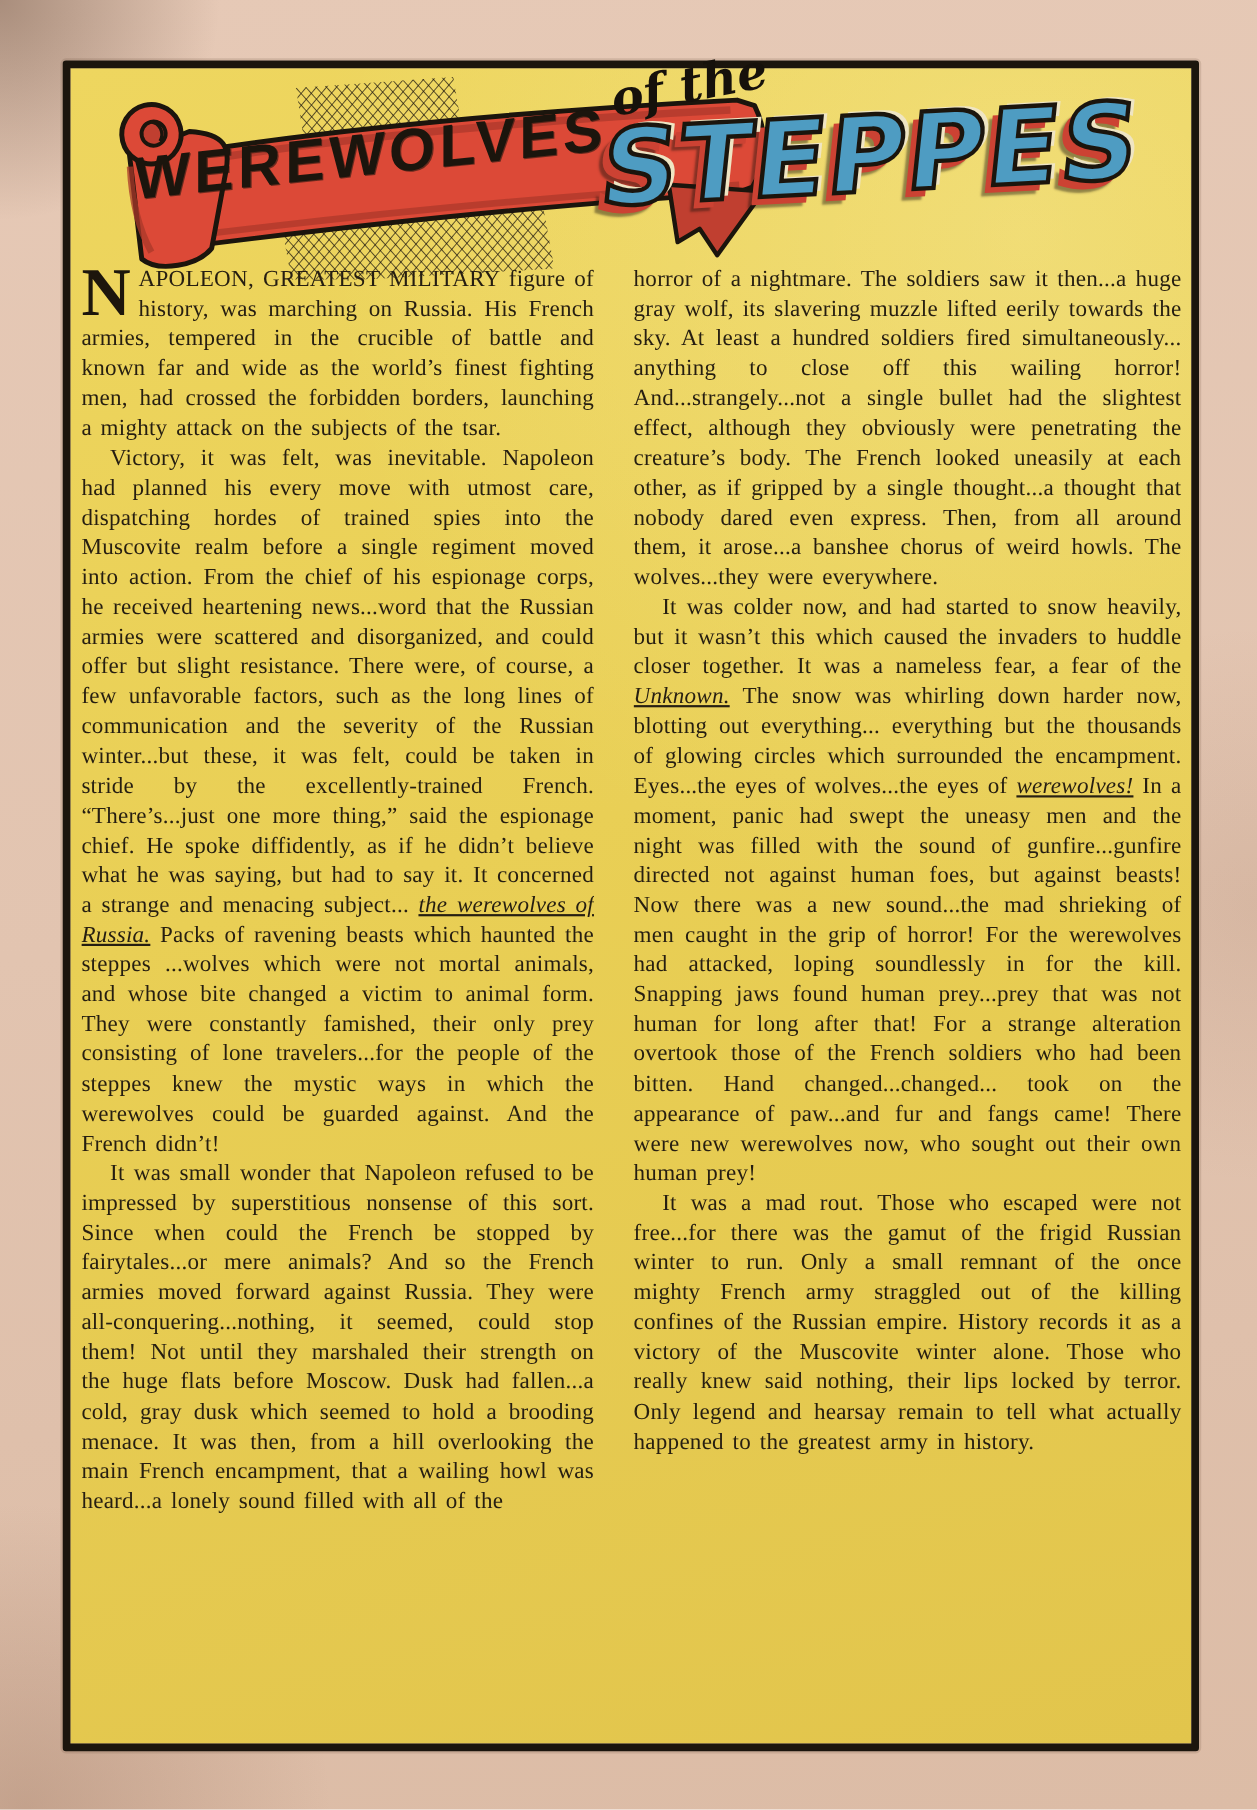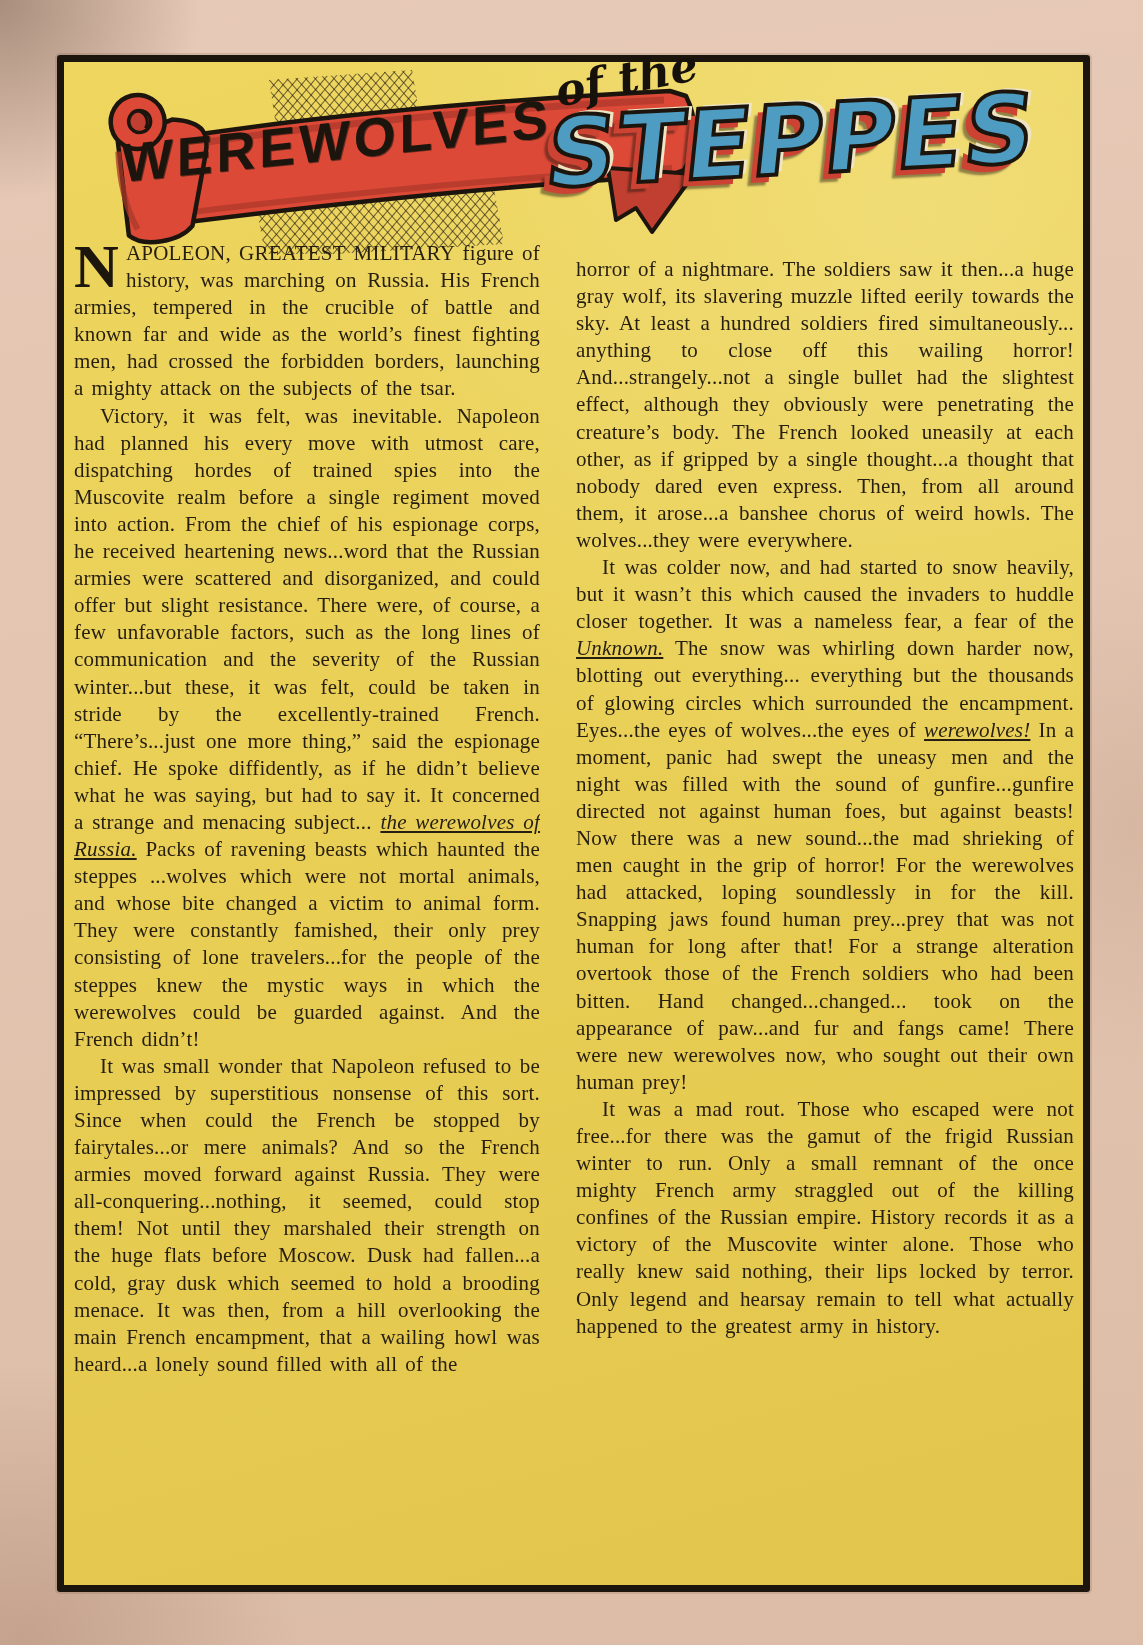--- a/index.html
+++ b/index.html
@@ -47,21 +47,21 @@
       -10px 10px 2px rgba(27,21,13,.45);
   }
   .columns{
     position:absolute;left:10px;right:9px;top:178px;bottom:16px;
     display:flex;gap:36px;
   }
   .col{height:100%;overflow:hidden;color:#261e11;
     font-size:21px;line-height:27.1px;text-align:justify;
     word-spacing:2.5px;letter-spacing:.2px;}
   .col-left{flex:0 0 466px;}
-  .col-right{flex:1 1 auto;margin-top:16px;}
+  .col-right{flex:1 1 auto;}
   .para{margin:0;}
   .para.indent{text-indent:26px;}
   .it{font-style:italic;text-decoration:underline;}
   .dropcap{
     float:left;font-family:"Liberation Serif",serif;font-weight:700;
     font-size:62px;line-height:46px;padding:3px 7px 0 0;color:#1d160c;
   }
 </style>
 </head>
 <body>

